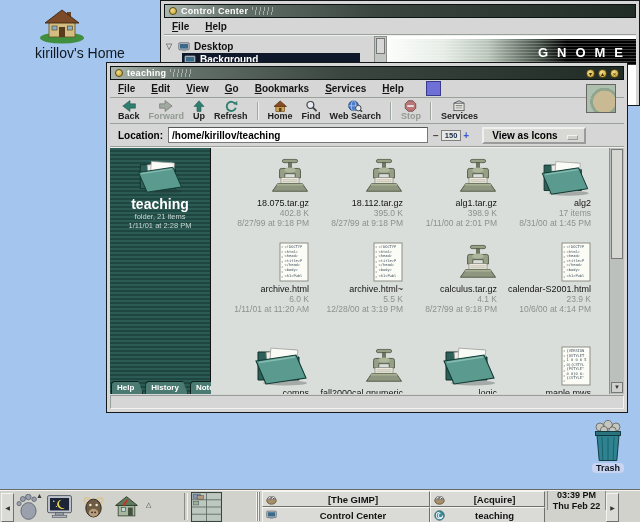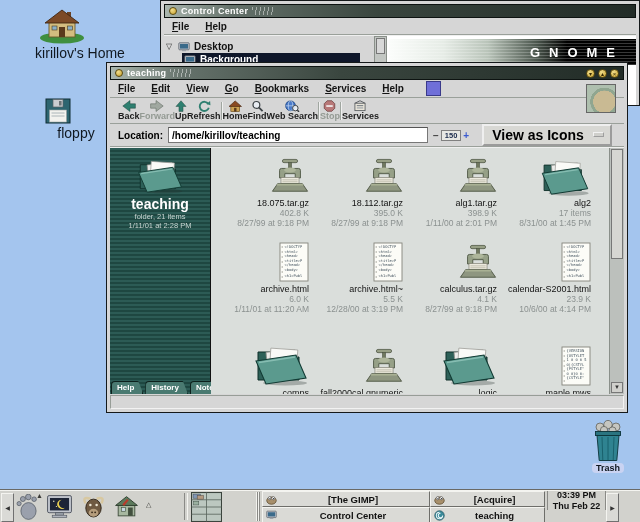--- a/index.html
+++ b/index.html
@@ -41,46 +41,46 @@
   #tree-background .tree-label{color:#fff;}
   #cc-vscroll{width:13px;background:#c2c6c2;border:1px solid #8a908a;box-sizing:border-box;position:relative;}
   #cc-vscroll .thumb{position:absolute;top:1px;left:1px;right:1px;height:16px;background:#d8d8d8;
     border:1px solid #777;box-sizing:border-box;}
   #cc-right{flex:1;background:#fff;position:relative;overflow:hidden;}
   #gnome-banner{position:absolute;left:2px;right:0;top:3px;height:26px;
     background:linear-gradient(90deg,#fbfdfb 0%,#e6ece6 22%,#b9c4b9 40%,#49544b 60%,#000 72%,#000 100%);
     display:flex;align-items:center;justify-content:flex-end;}
   #gnome-banner:after{content:"";position:absolute;inset:0;
     background:repeating-linear-gradient(0deg,rgba(255,255,255,.22) 0 1px,transparent 1px 3px);}
-  #gnome-banner .btext{color:#fff;font-weight:bold;font-size:13px;letter-spacing:9px;padding-right:12px;z-index:1;}
+  #gnome-banner .btext{color:#fff;font-weight:bold;font-size:13px;letter-spacing:9px;padding-right:4px;z-index:1;}
 
   
   #nautilus{left:106px;top:62px;width:522px;height:351px;z-index:3;display:flex;flex-direction:column;}
   #nautilus .menubar{height:17px;position:relative;}
   #throbber-small{width:13px;height:13px;background:#6f6fd8;border:1px solid #3a3a8a;margin-left:14px;}
-  #ntoolbar{height:25px;display:flex;align-items:center;gap:0;padding:0 8px;border-bottom:1px solid #9aa09a;position:relative;}
+  #ntoolbar{height:25px;display:flex;align-items:center;gap:9px;padding:0 8px;border-bottom:1px solid #9aa09a;position:relative;}
   .tool{display:flex;flex-direction:column;align-items:center;justify-content:center;gap:0;}
   .tool .tlabel{font-size:9px;font-weight:bold;color:#1c1c1c;line-height:9px;}
   .tool.disabled .tlabel{color:#939a93;}
   .tool svg{color:#2e7f70;}
   .tool.disabled svg{color:#a0a8a0;}
   .tsep{width:1px;height:18px;background:#a0a6a0;border-right:1px solid #f0f0f0;}
   #throbber-big{position:absolute;right:8px;top:-14px;width:28px;height:27px;border:1px solid #666;
     background:radial-gradient(circle at 62% 62%,#c9ba93 0 46%,#90a690 47% 58%,#aebfae 59%);}
   #locbar{height:22px;display:flex;align-items:center;gap:5px;padding:0 8px;border-bottom:1px solid #9aa09a;}
   #locbar .llabel{font-size:10px;font-weight:bold;}
   #location-input{width:252px;height:14px;border:1px solid #777;border-top-color:#555;background:#fff;
     font-family:"Liberation Sans",sans-serif;font-size:10px;font-weight:bold;padding:0 3px;}
   .zoomctl{display:flex;align-items:center;gap:2px;}
   #zoom-out{font-size:10px;font-weight:bold;color:#444;}
   #zoom-box{border:1px solid #808080;background:#e8e8e4;font-size:7.5px;font-weight:bold;color:#203050;
     padding:0 3px;line-height:9px;}
   #zoom-in{font-size:10px;font-weight:bold;color:#3a5ad0;}
   #view-dd{margin-left:8px;position:relative;background:#d8d8d4;border:2px outset #efefef;
-    font-size:14px;font-weight:bold;padding:1px 26px 1px 8px;}
+    font-size:10px;font-weight:bold;padding:1px 26px 1px 8px;}
   #view-dd .ddmark{position:absolute;right:6px;top:6px;width:9px;height:3px;background:#cfcfcb;border:1px outset #f2f2f2;}
 
   #nbody{flex:1;display:flex;min-height:0;border-top:1px solid #efefef;}
   #sidebar{width:100px;position:relative;color:#fff;
     background:repeating-linear-gradient(0deg,#2c5b55 0 2px,#1e4741 2px 4px);
     border-right:1px solid #111;display:flex;flex-direction:column;align-items:center;}
   #sidebar .stitle{font-size:14px;font-weight:bold;margin-top:2px;}
   #sidebar .sinfo{font-size:7.5px;color:#c9d6d2;line-height:9px;}
   #sidebar-tabs{position:absolute;bottom:0;left:1px;display:flex;gap:2px;}
   .stab{background:#4a7a71;color:#fff;font-size:8px;font-weight:bold;padding:1px 8px 2px 5px;
@@ -333,26 +333,20 @@
 </svg>
 
 <div id="screen">
 
   <div class="dicon" id="desktop-home">
     <svg width="50" height="38">
         <use href="#sym-house"></use>
       </svg>
     <div class="dlabel">kirillov's Home</div>
   </div>
-  <div class="dicon" id="desktop-floppy">
-    <svg width="26" height="26">
-        <use href="#sym-floppy"></use>
-      </svg>
-    <div class="dlabel">floppy</div>
-  </div>
   <div class="dicon" id="desktop-trash">
     <svg width="38" height="42">
         <use href="#sym-trash"></use>
       </svg>
     <div class="dlabel">Trash</div>
   </div>
 
   <div class="win" id="cc-window">
     <div class="titlebar">
       <div class="wbtn" style="width:8px;height:8px;"></div>

